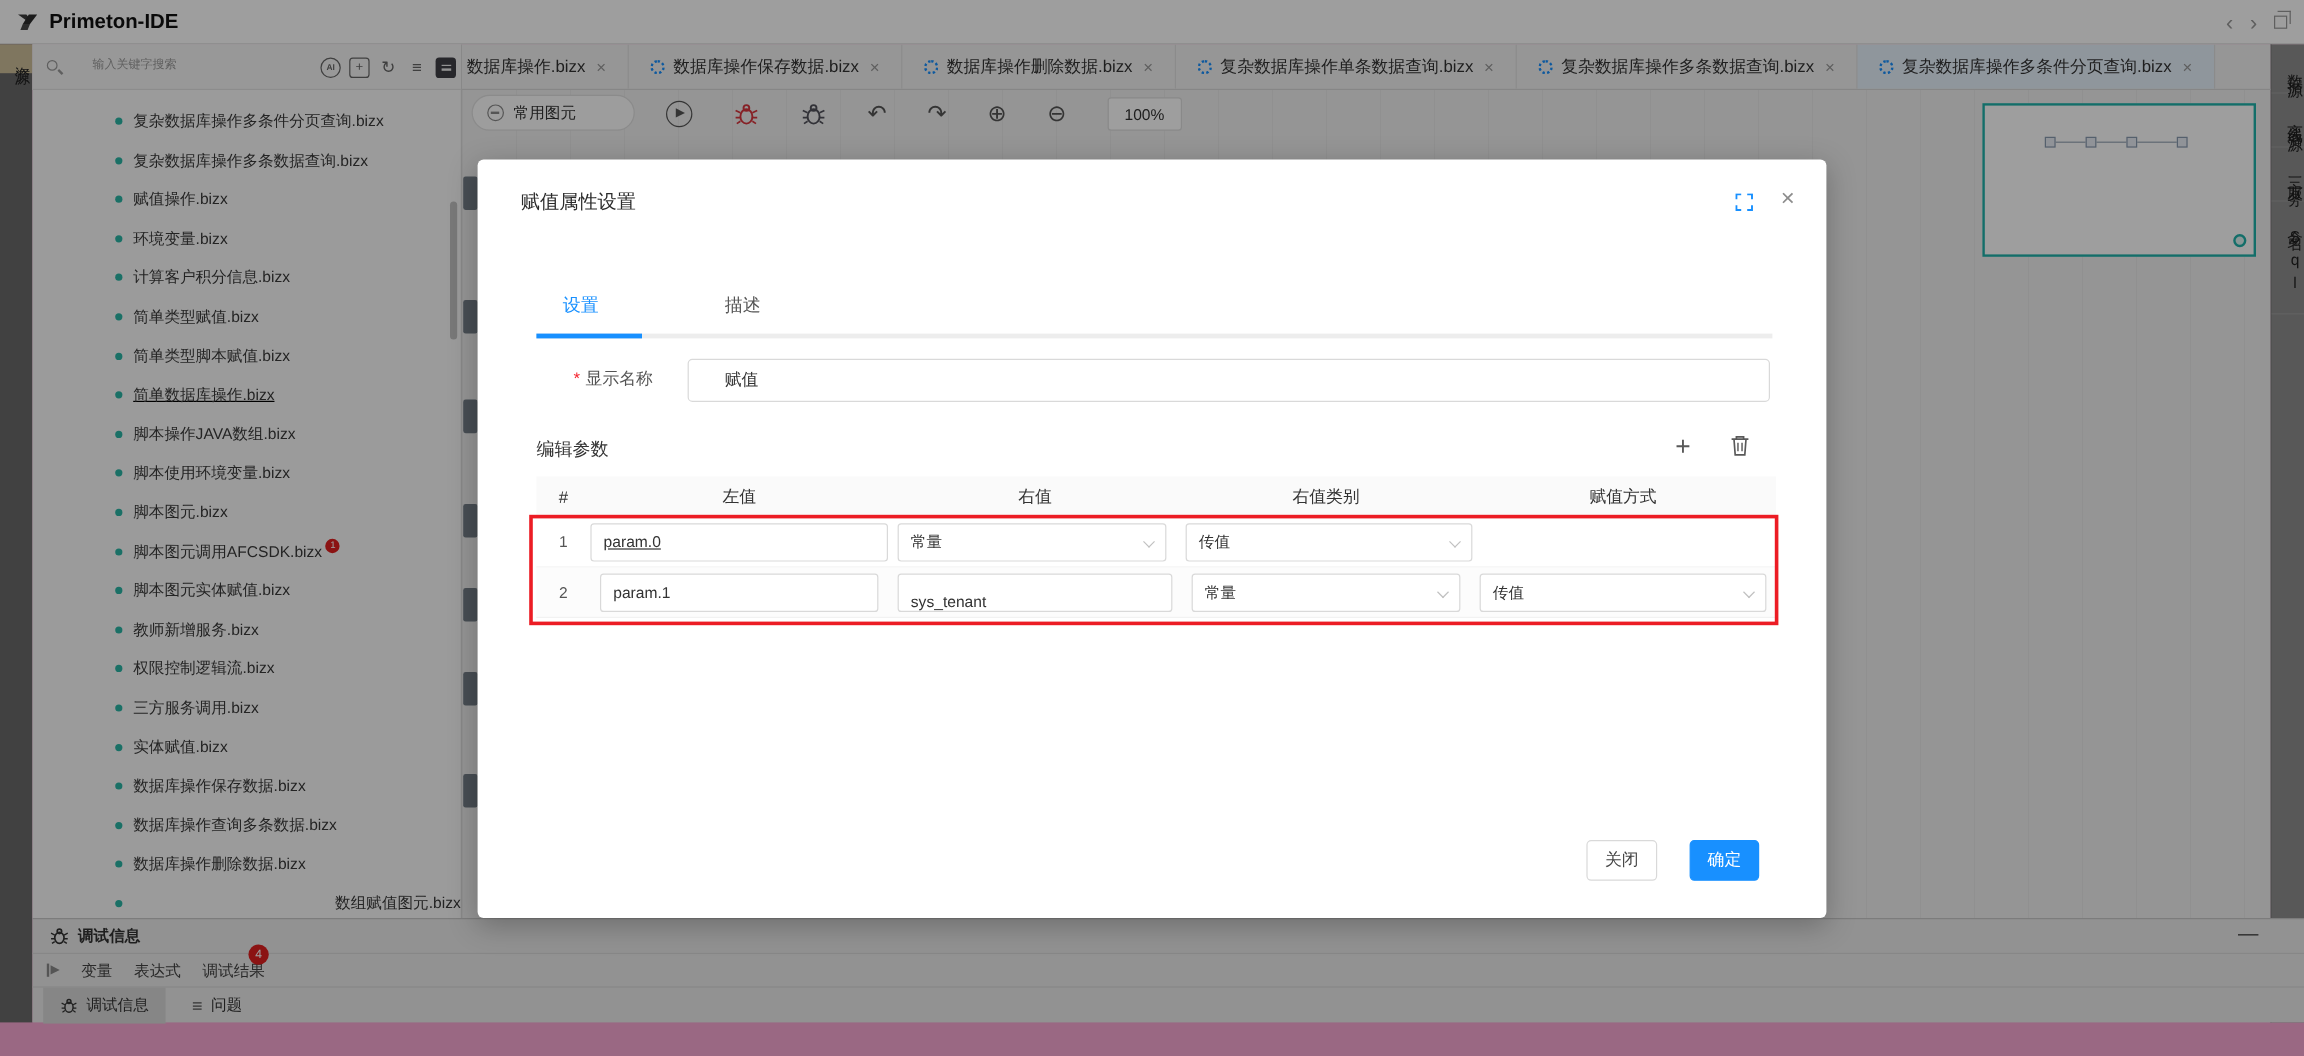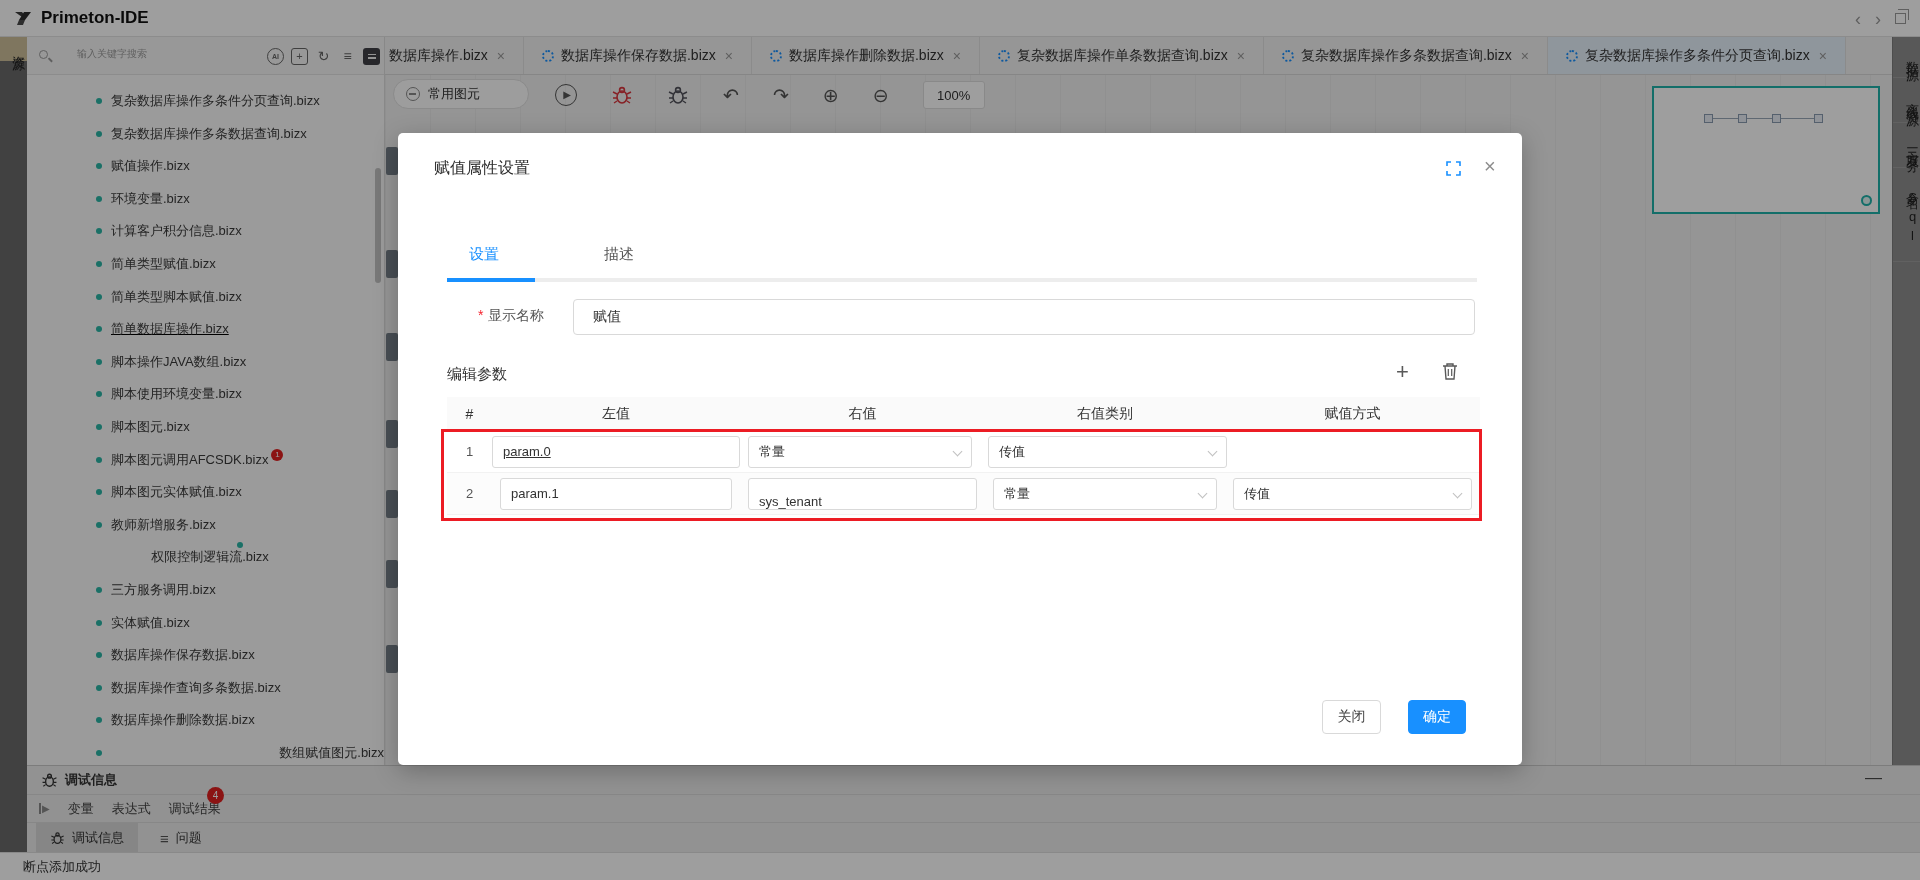--- a/index.html
+++ b/index.html
@@ -102,21 +102,21 @@
   .m-expand { position:absolute; left:1048px; top:28px; width:15px; height:15px; cursor:pointer; }
   .m-close { position:absolute; left:1086px; top:22px; font-size:20px; color:#8c8c8c; cursor:pointer; }
   .m-tab { position:absolute; top:112px; font-size:15px; cursor:pointer; }
   .m-tab.t1 { left:71px; color:#1890ff; }
   .m-tab.t2 { left:206px; color:#555; }
   .m-track { position:absolute; left:49px; top:145px; width:1030px; height:4px; background:#ededed; }
   .m-track .seg { position:absolute; left:0; top:0; width:88px; height:4px; background:#1890ff; }
   .f-star { position:absolute; left:80px; top:174px; color:#f5222d; font-size:14px; }
   .f-label { position:absolute; left:90px; top:174px; font-size:14px; color:#555; }
   .f-input { position:absolute; left:175px; top:166px; width:902px; height:36px; border:1px solid #d9d9d9; border-radius:4px;
-    font-size:14px; color:#333; display:flex; align-items:center; padding-left:19px; background:#fff; }
+    font-size:14px; color:#333; display:flex; align-items:center; padding-left:30px; background:#fff; }
   .sec-label { position:absolute; left:49px; top:232px; font-size:15px; color:#333; }
   .plus-ic { position:absolute; left:998px; top:226px; font-size:22px; color:#595959; font-weight:300; cursor:pointer; }
   .trash-ic { position:absolute; left:1044px; top:229px; cursor:pointer; }
   .ptable { position:absolute; left:49px; top:264px; width:1033px; }
   .ptable .hrow { display:flex; height:34px; background:#fafafa; align-items:center; border-bottom:1px solid #efefef; }
   .ptable .hcell { font-size:14px; color:#333; font-weight:500; text-align:center; }
   .ptable .drow { display:flex; height:42px; align-items:center; border-bottom:1px solid #f2f2f2; }
   .ptable .drow.alt { background:#fcfcfc; }
   .cell-idx { font-size:13px; color:#555; text-align:center; }
   .cellbox { height:32px; border:1px solid #d9d9d9; border-radius:3px; background:#fff; display:flex; align-items:center;
@@ -226,21 +226,21 @@
           <span class="fbadge">1</span>
         </div>
         <div class="file-item" style="top: 402.2px;">
           <span class="dot"></span>
           <span class="flabel">脚本图元实体赋值.bizx</span>
         </div>
         <div class="file-item" style="top: 434.8px;">
           <span class="dot"></span>
           <span class="flabel">教师新增服务.bizx</span>
         </div>
-        <div class="file-item" style="top: 467.4px; flex-direction: column;">
+        <div class="file-item" style="top: 467.4px;">
           <span class="dot"></span>
           <span class="flabel">权限控制逻辑流.bizx</span>
         </div>
         <div class="file-item" style="top: 500px;">
           <span class="dot"></span>
           <span class="flabel">三方服务调用.bizx</span>
         </div>
         <div class="file-item" style="top: 532.6px;">
           <span class="dot"></span>
           <span class="flabel">实体赋值.bizx</span>
@@ -370,23 +370,20 @@
           </svg>
           <span>调试信息</span>
         </div>
         <div class="dbg-tab">
           <span class="listic">≡</span>
           <span>问题</span>
         </div>
       </div>
   </div>
 
-  <div class="statusbar">
-    <span>断点添加成功</span>
-  </div>
 
   <div class="overlay"></div>
 
   <div class="modal">
     <span class="m-title">赋值属性设置</span>
     <svg class="m-expand" viewBox="0 0 15 15">
       <path d="M1 5 V1 H5 M10 1 H14 V5 M14 10 V14 H10 M5 14 H1 V10" fill="none" stroke="#1890ff" stroke-width="1.6"></path>
     </svg>
     <span class="m-close">×</span>
 

